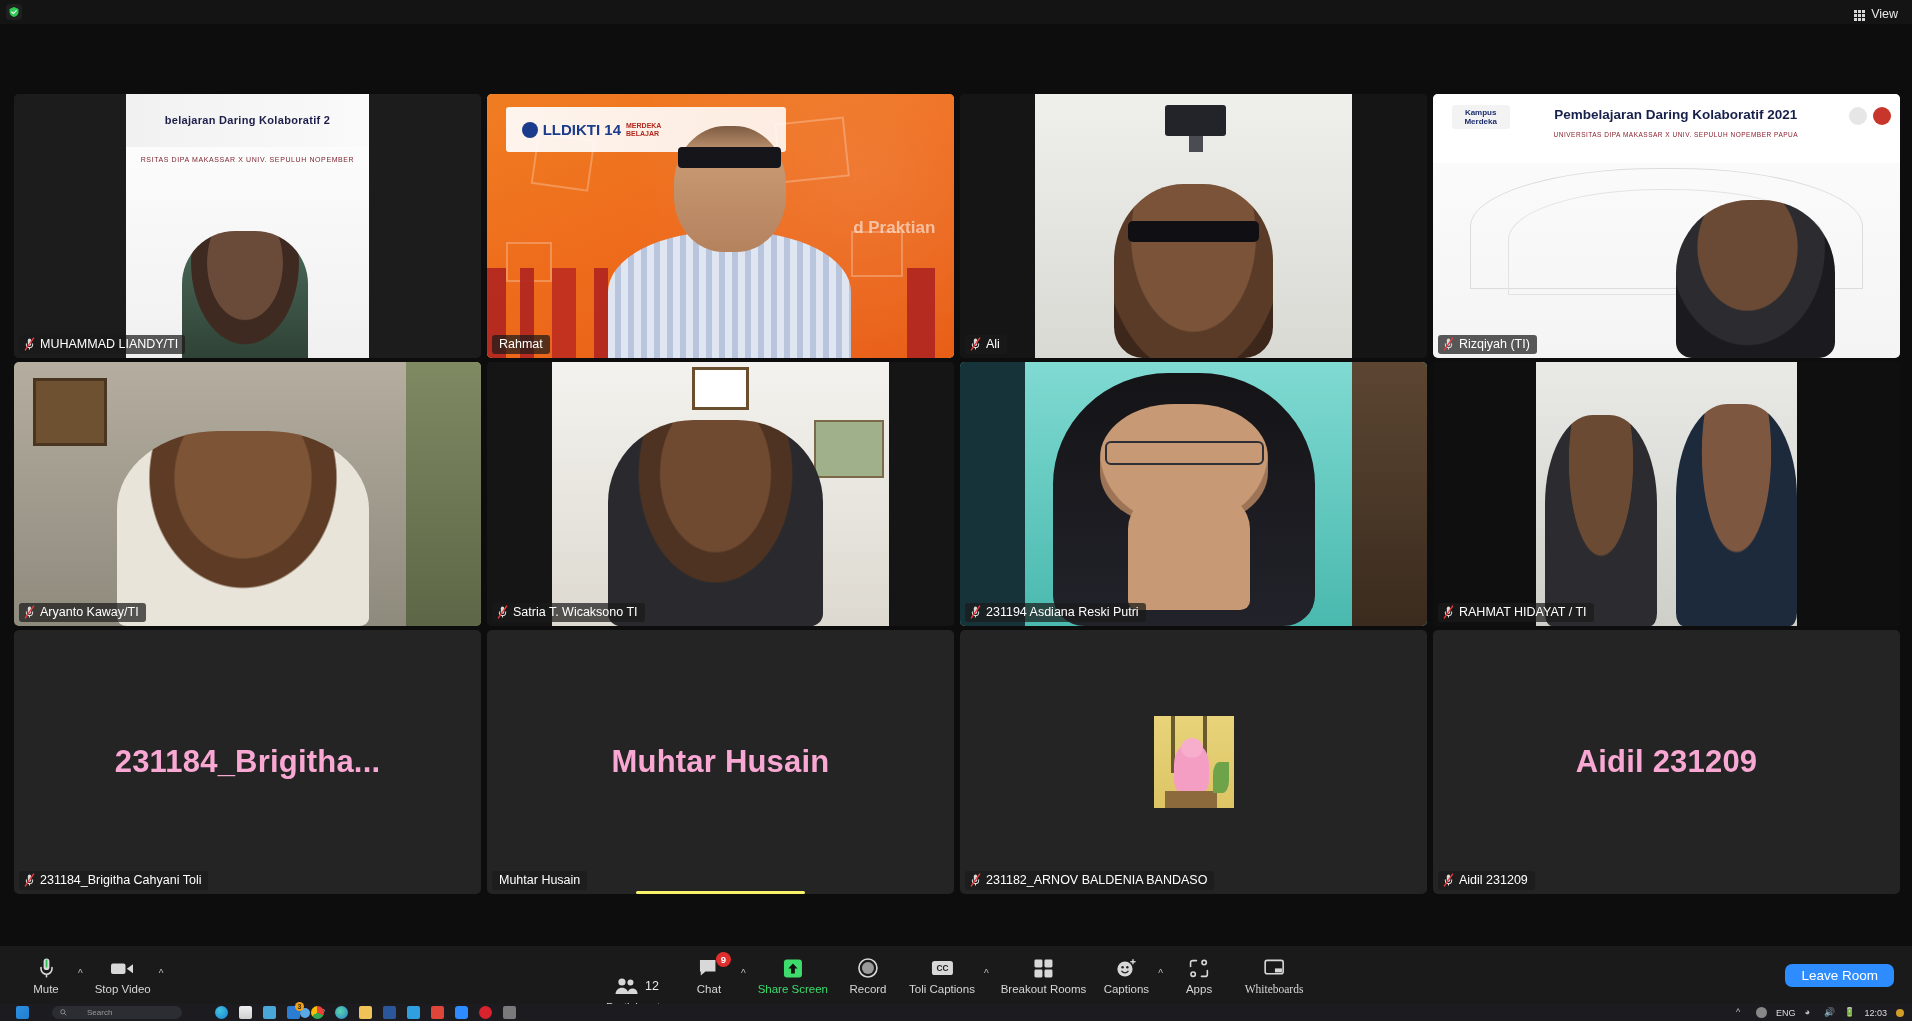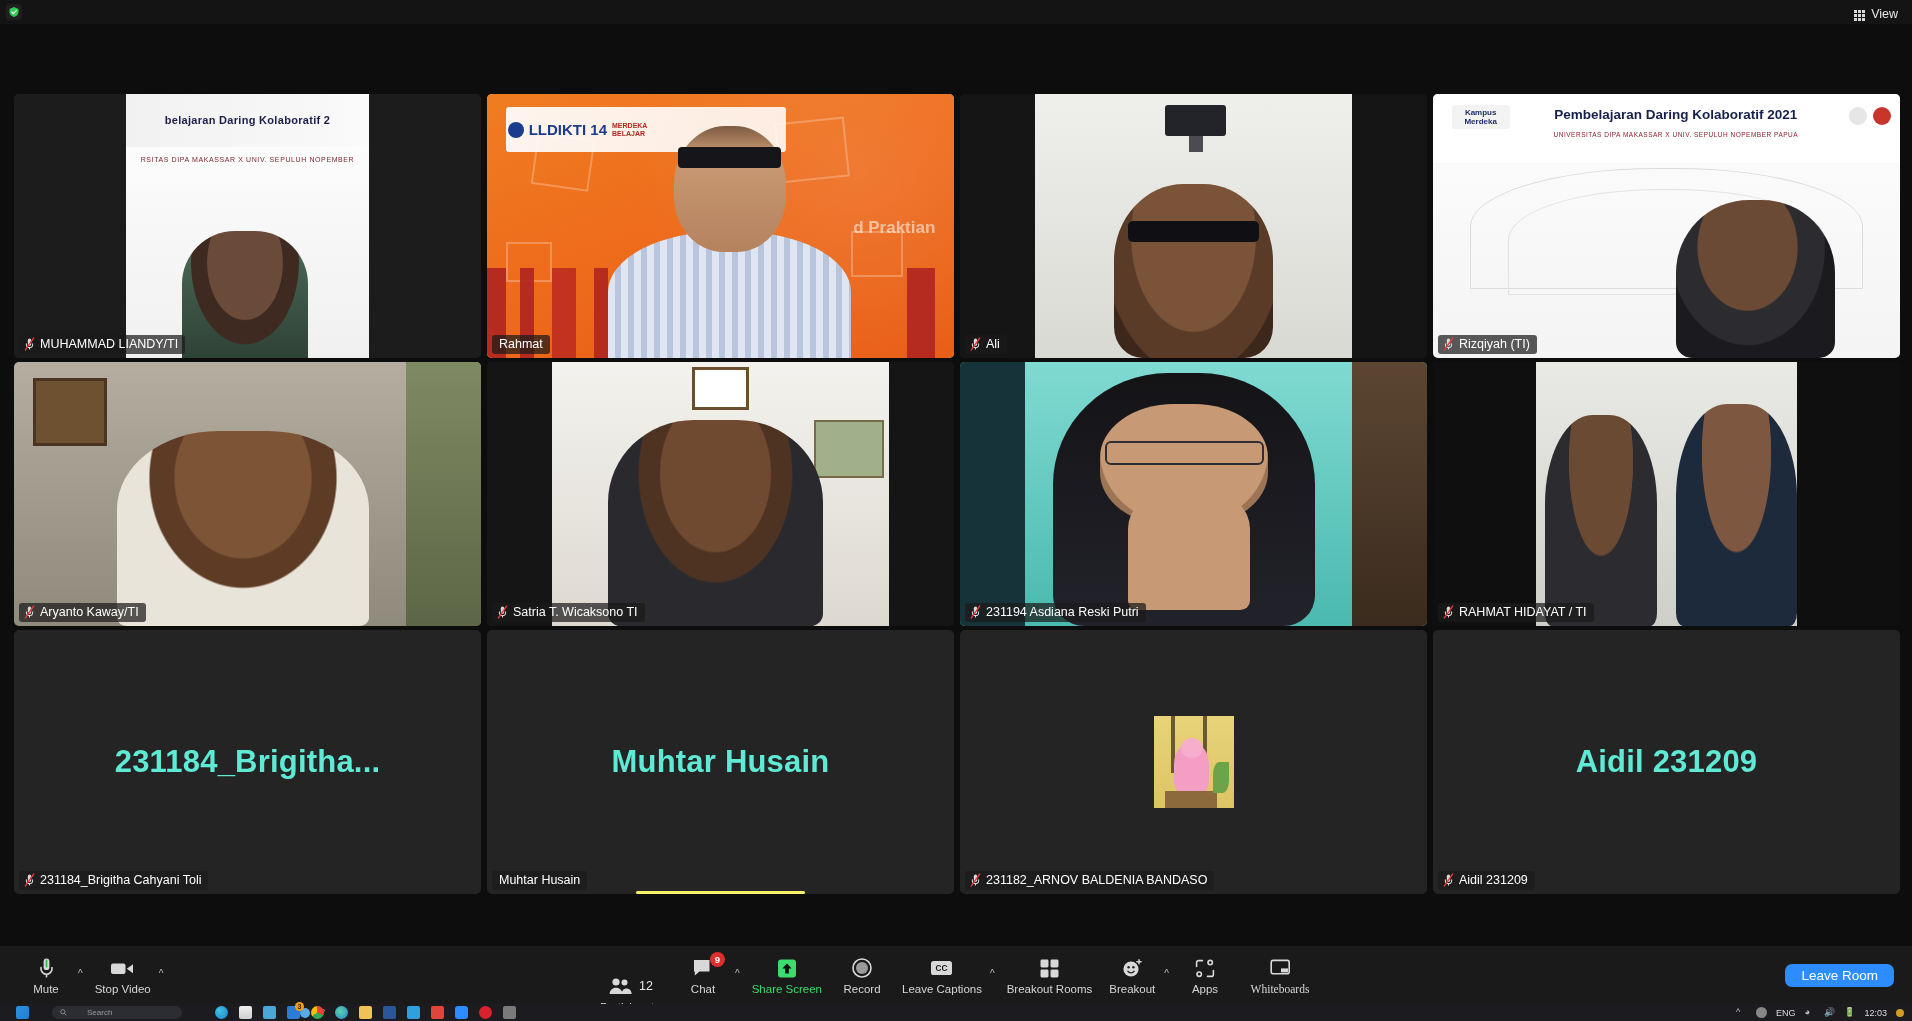--- a/index.html
+++ b/index.html
@@ -57,21 +57,21 @@
     color:#fff; font-size:12.5px; line-height:14px;
     white-space:nowrap; max-width:96%;
     overflow:hidden; text-overflow:ellipsis;
   }
   .plate.nomute{ padding-left:7px; }
   .mic-muted{ flex:none; width:11px; height:14px; }
 
   
   .offname{
     position:absolute; inset:0; display:flex; align-items:center; justify-content:center;
-    color:#5eead4; font-size:31px; font-weight:bold; letter-spacing:.2px;
+    color:#f9a8d4; font-size:31px; font-weight:bold; letter-spacing:.2px;
     padding:0 21px; text-align:center;
     white-space:nowrap; overflow:hidden;
   }
   .avatar-img{
     position:absolute; left:50%; top:50%; transform:translate(-50%,-50%);
     width:80px; height:92px; overflow:hidden;
   }
 
   
   .bg-slide1{
@@ -107,21 +107,21 @@
       linear-gradient(90deg,
         #b3281f 0 4%, transparent 4% 7%, #b3281f 7% 10%, transparent 10% 14%,
         #c0301f 14% 19%, transparent 19% 23%, #b3281f 23% 26%, transparent 26% 31%,
         #c0301f 31% 34%, transparent 34% 41%, #b3281f 41% 44%, transparent 44% 90%,
         #b3281f 90% 96%, transparent 96% 100%);
     opacity:.95;
   }
   .lldikti-bar{
     position:absolute; left:4%; top:5%; height:17%; width:60%;
     background:linear-gradient(90deg,rgba(255,255,255,.92),rgba(255,255,255,.86));
-    border-radius:3px; display:flex; align-items:center; gap:5px; padding:0 2px;
+    border-radius:3px; display:flex; align-items:center; gap:5px; padding:0 16px;
     color:#1b3c8c; font-weight:bold; font-size:15px; overflow:hidden; white-space:nowrap;
   }
   .wm-text{
     position:absolute; right:4%; top:47%; color:rgba(255,255,255,.55);
     font-size:17px; font-weight:bold; white-space:nowrap;
   }
 
   
   #toolbar{
     position:absolute; left:0; top:946px; width:1912px; height:58px;
@@ -504,21 +504,21 @@
     </div>
 
     <div class="cluster">
       <div class="tb-item" style="min-width:84px;">
         <span class="tb-ico">
           <svg width="25" height="18" viewBox="0 0 25 18">
             <rect x="2" y="2" width="21" height="14" rx="2.6" fill="#d8d8d8"></rect>
             <text x="12.5" y="12.2" font-family="Liberation Sans, sans-serif" font-size="8.4" font-weight="bold" fill="#1d1d1d" text-anchor="middle">CC</text>
           </svg>
         </span>
-        <span class="tb-lbl">Leave Captions</span>
+        <span class="tb-lbl">Toli Captions</span>
       </div>
       <span class="caret">^</span>
     </div>
 
     <div class="tb-item" style="min-width:96px;">
       <span class="tb-ico">
         <svg width="21" height="21" viewBox="0 0 21 21">
           <rect x="1.5" y="1.5" width="8" height="8" rx="1.4" fill="#d8d8d8"></rect>
           <rect x="11.5" y="1.5" width="8" height="8" rx="1.4" fill="#d8d8d8"></rect>
           <rect x="1.5" y="11.5" width="8" height="8" rx="1.4" fill="#d8d8d8"></rect>
@@ -532,21 +532,21 @@
       <div class="tb-item">
         <span class="tb-ico">
           <svg width="23" height="21" viewBox="0 0 23 21">
             <circle cx="10" cy="11" r="7.6" fill="#d8d8d8"></circle>
             <circle cx="7.6" cy="9.2" r="1.2" fill="#222"></circle>
             <circle cx="12.4" cy="9.2" r="1.2" fill="#222"></circle>
             <path d="M6.8 13.2a4 4 0 0 0 6.4 0" fill="none" stroke="#222" stroke-width="1.3" stroke-linecap="round"></path>
             <path d="M18 1.6v4.2M15.9 3.7h4.2" stroke="#d8d8d8" stroke-width="1.4" stroke-linecap="round"></path>
           </svg>
         </span>
-        <span class="tb-lbl">Breakout</span>
+        <span class="tb-lbl">Captions</span>
       </div>
       <span class="caret">^</span>
     </div>
 
     <div class="tb-item">
       <span class="tb-ico">
         <svg width="22" height="21" viewBox="0 0 22 21">
           <path d="M8.5 2.6H4.6a2 2 0 0 0-2 2v3.9" fill="none" stroke="#d8d8d8" stroke-width="1.6" stroke-linecap="round"></path>
           <path d="M13.5 18.4h3.9a2 2 0 0 0 2-2v-3.9" fill="none" stroke="#d8d8d8" stroke-width="1.6" stroke-linecap="round"></path>
           <circle cx="16.2" cy="4.6" r="2.2" fill="none" stroke="#d8d8d8" stroke-width="1.6"></circle>

